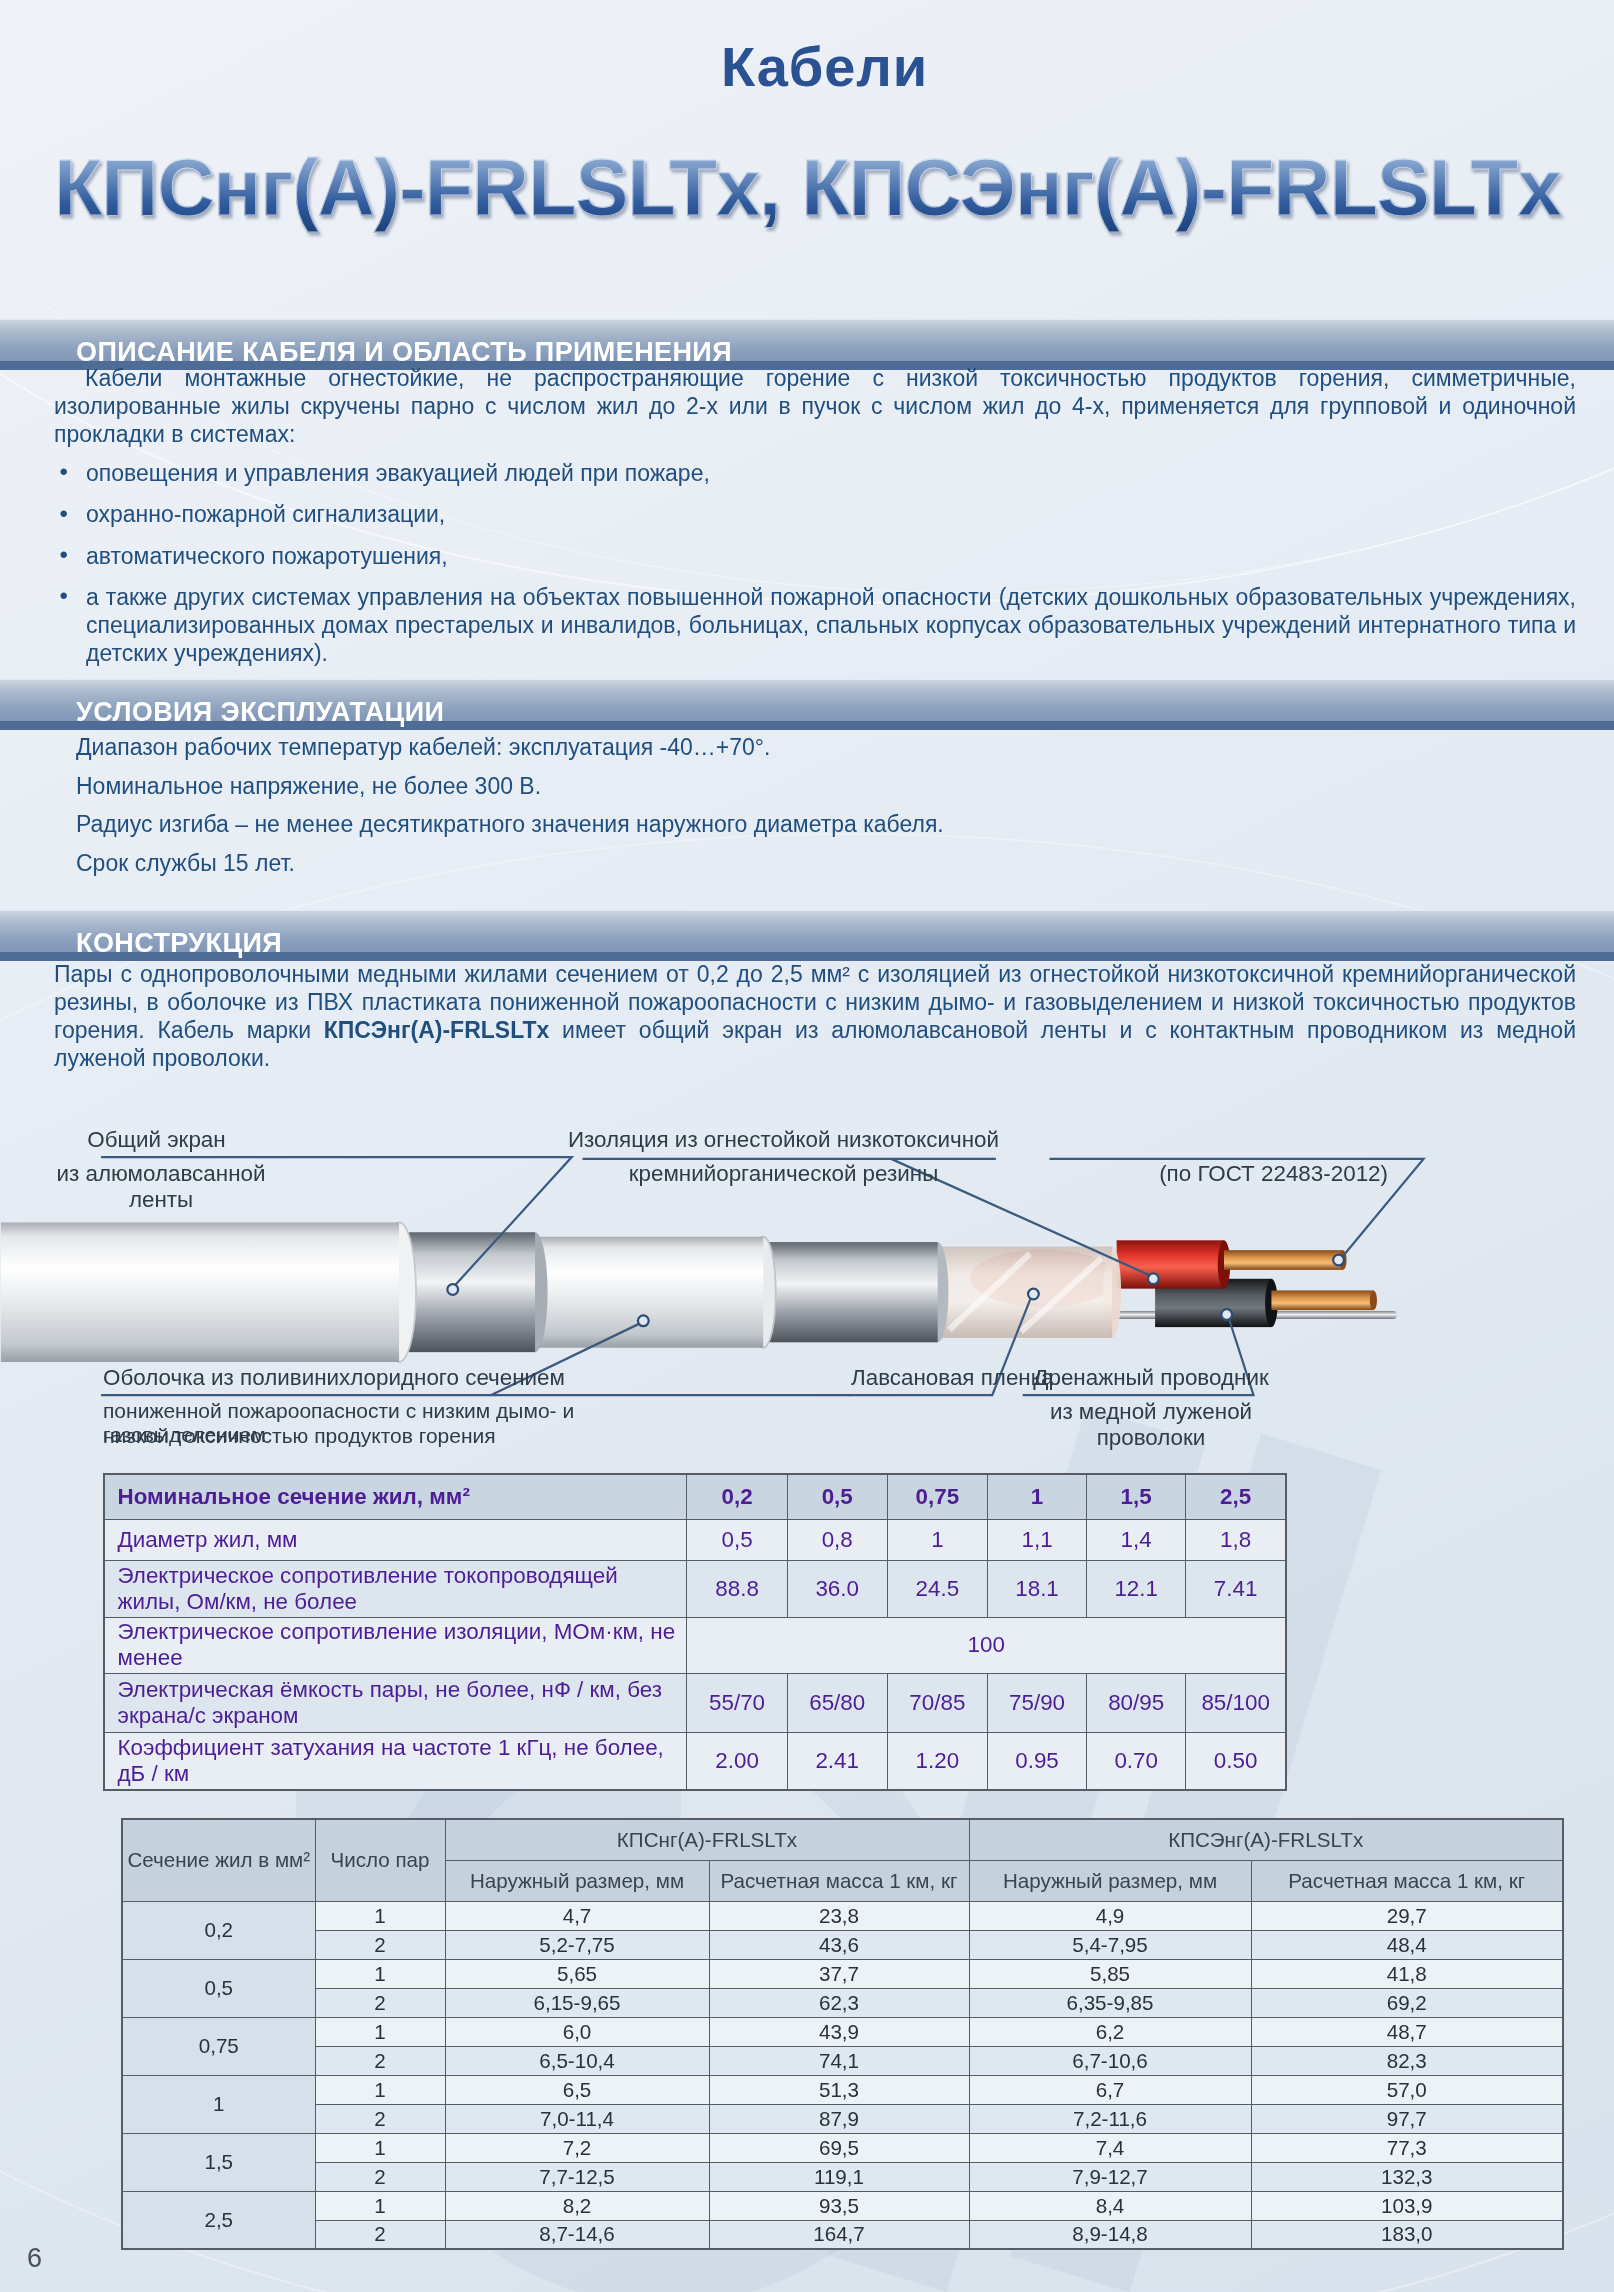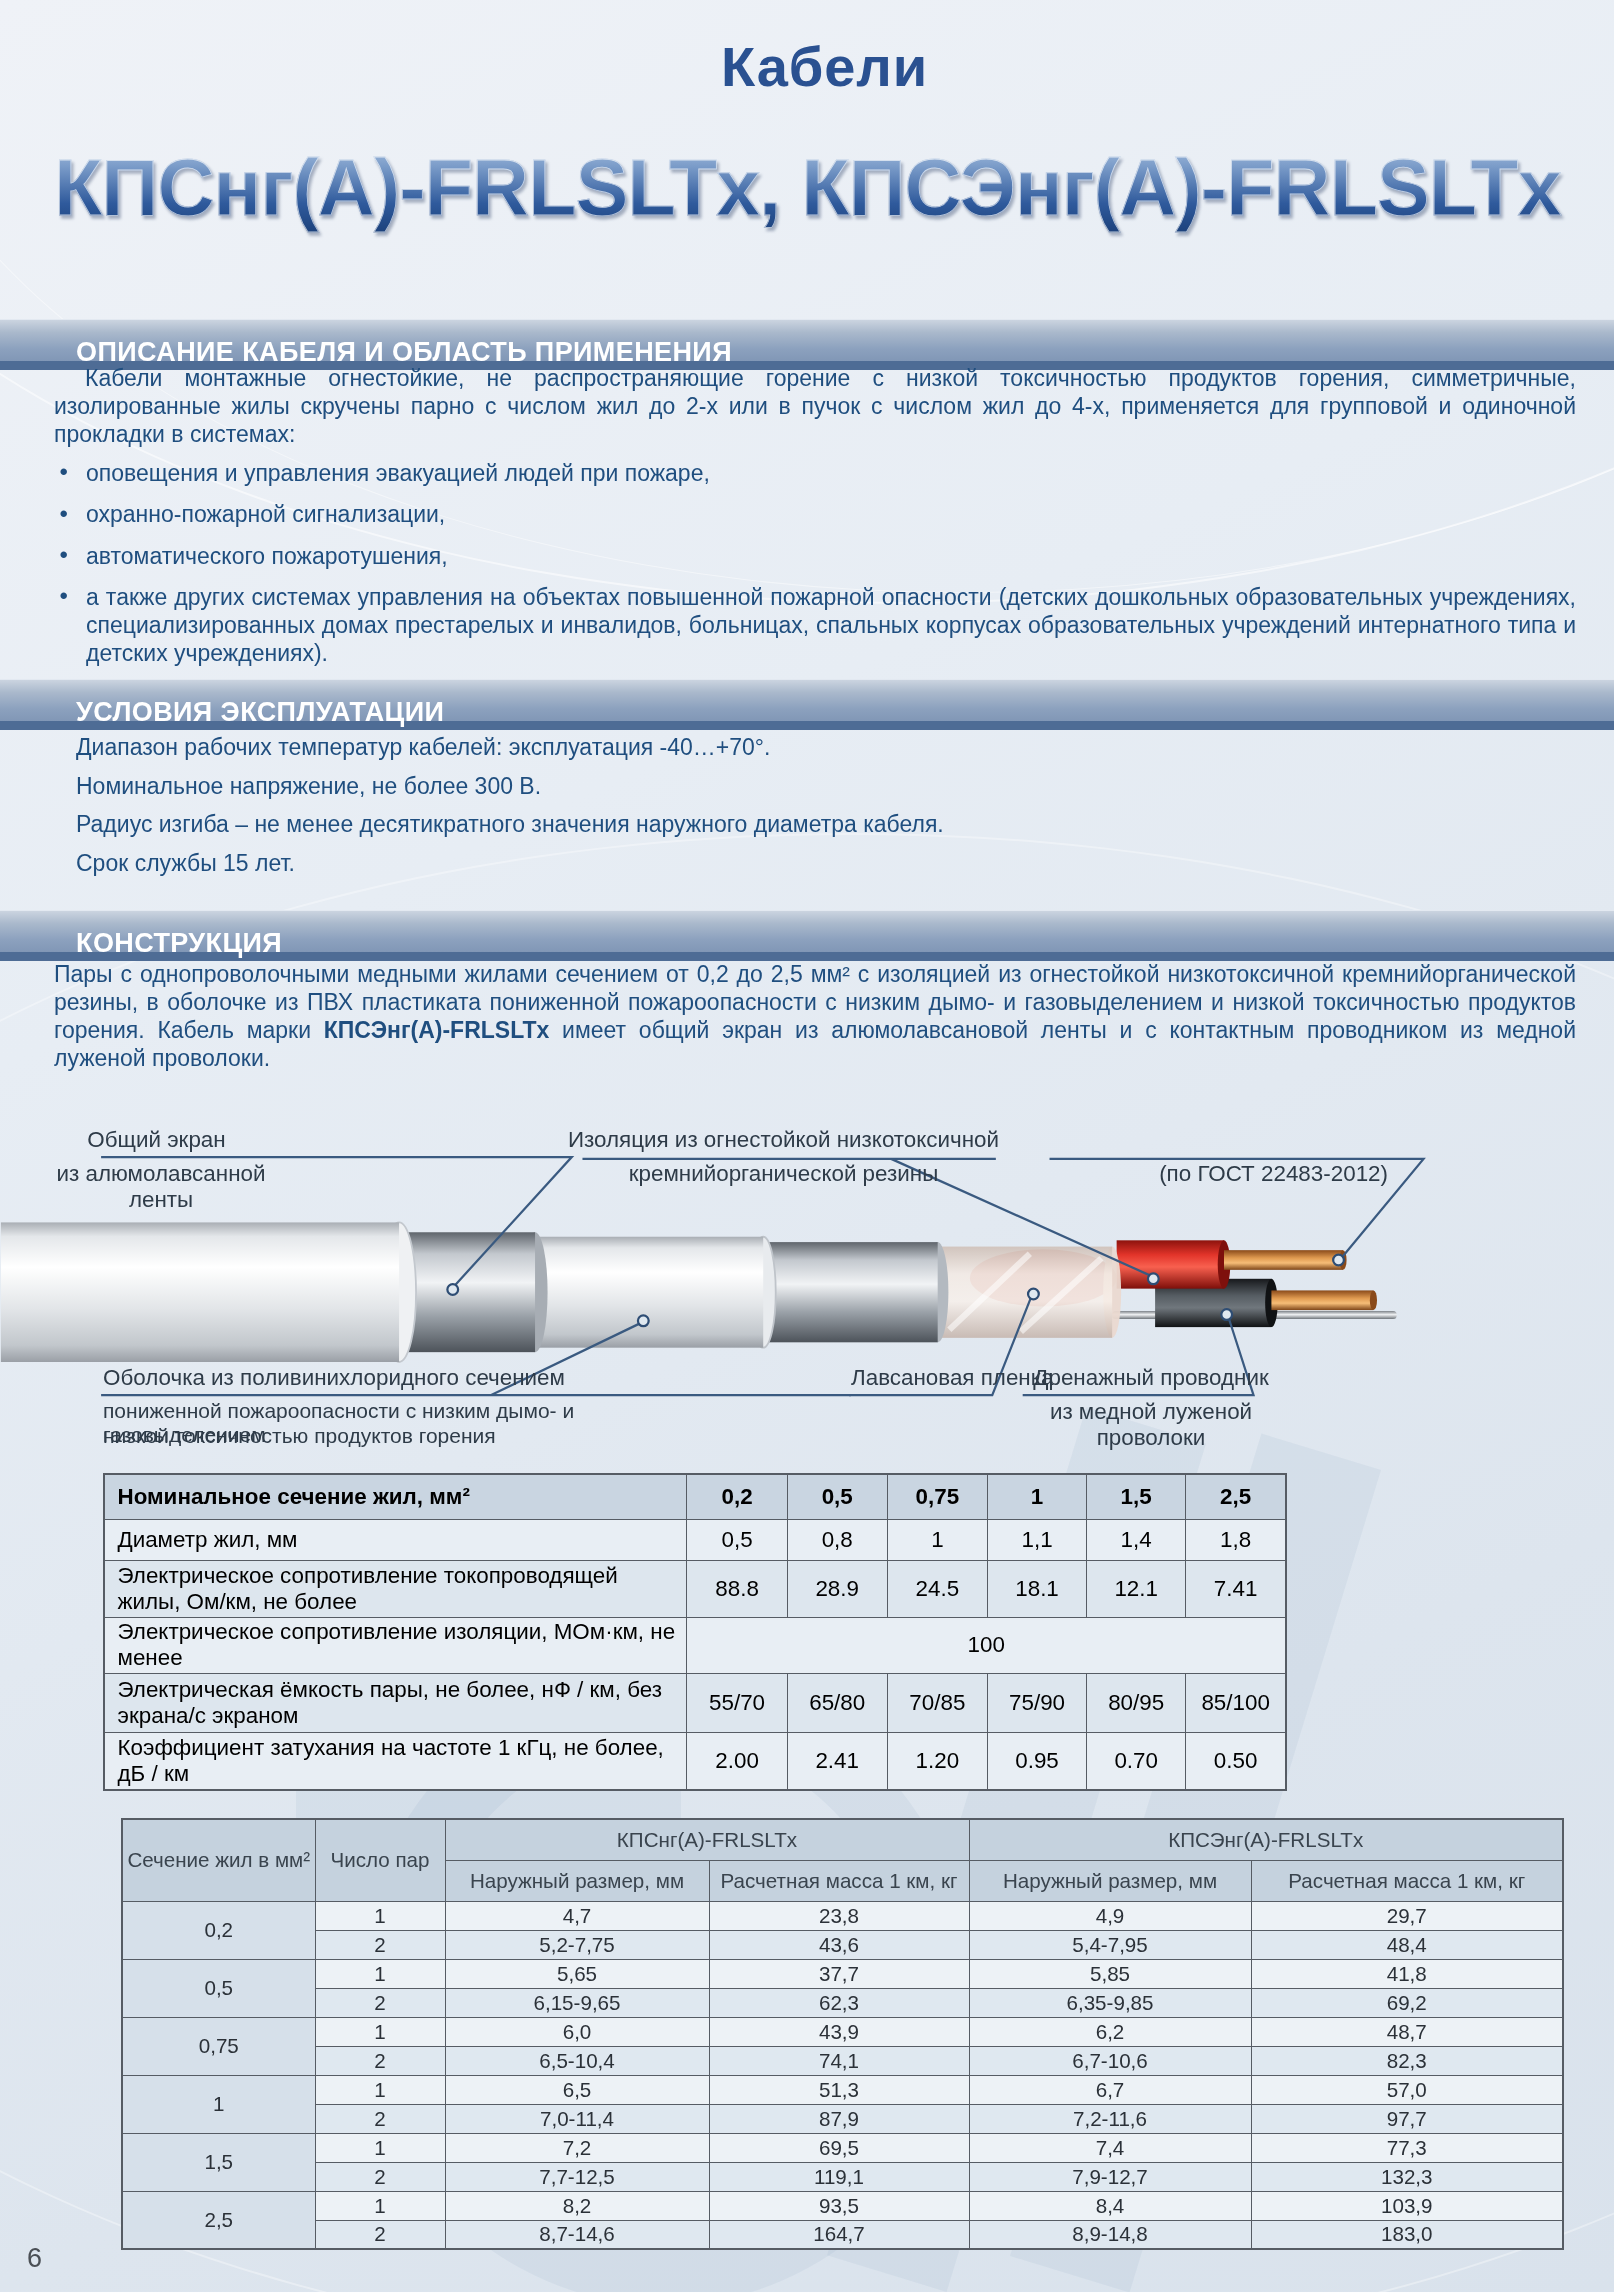--- a/index.html
+++ b/index.html
@@ -45,21 +45,21 @@
   .constr-text{top:960px;}
   .constr-text b{font-weight:bold;}
 
   
   .dlabel{position:absolute;font-size:22.4px;line-height:26px;color:#2e3b48;}
   .dlabel.small{font-size:21px;line-height:24px;}
   .lbl-c{text-align:center;} .lbl-r{text-align:right;}
 
   
   table{border-collapse:collapse;table-layout:fixed;}
-  .t1{position:absolute;left:103px;top:1473px;width:1184px;font-size:22.4px;color:#000000;
+  .t1{position:absolute;left:103px;top:1473px;width:1184px;font-size:22.4px;color:#4c1d95;
       border:2.7px solid #565c64;}
   .t1 td,.t1 th{border:1.8px solid #565c64;padding:1.8px 5.4px;overflow:hidden;}
   .t1 .lab{text-align:left;padding-left:12.5px;}
   .t1 .val{text-align:center;}
   .t1 .hrow{background:#c9d5e1;font-weight:bold;}
   .t1 .r-light{background:#e8eef4;} .t1 .r-dark{background:#dde6ee;}
   .t2{position:absolute;left:121px;top:1818px;width:1440px;font-size:20.6px;color:#2b3138;
       border:2.7px solid #565c64;}
   .t2 td,.t2 th{border:1.8px solid #565c64;padding:0.9px 3.6px;text-align:center;font-weight:normal;overflow:hidden;}
   .t2 .hcell{background:#c5d2de;color:#3a444e;}
@@ -259,21 +259,21 @@
           <td class="val">0,5</td>
           <td class="val">0,8</td>
           <td class="val">1</td>
           <td class="val">1,1</td>
           <td class="val">1,4</td>
           <td class="val">1,8</td>
         </tr>
         <tr class="r-dark" style="height: 57px;">
           <td class="lab">Электрическое сопротивление токопроводящей жилы, Ом/км, не более</td>
           <td class="val">88.8</td>
-          <td class="val">28.9</td>
+          <td class="val">36.0</td>
           <td class="val">24.5</td>
           <td class="val">18.1</td>
           <td class="val">12.1</td>
           <td class="val">7.41</td>
         </tr>
         <tr class="r-light" style="height: 56px;">
           <td class="lab">Электрическое сопротивление изоляции, МОм·км, не менее</td>
           <td class="val" colspan="6">100</td>
         </tr>
         <tr class="r-dark" style="height: 59px;">

